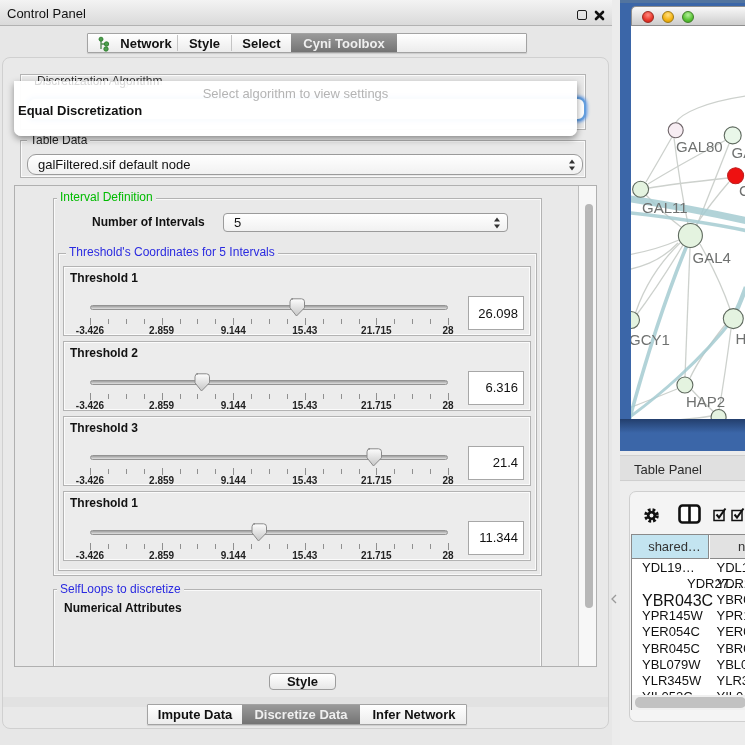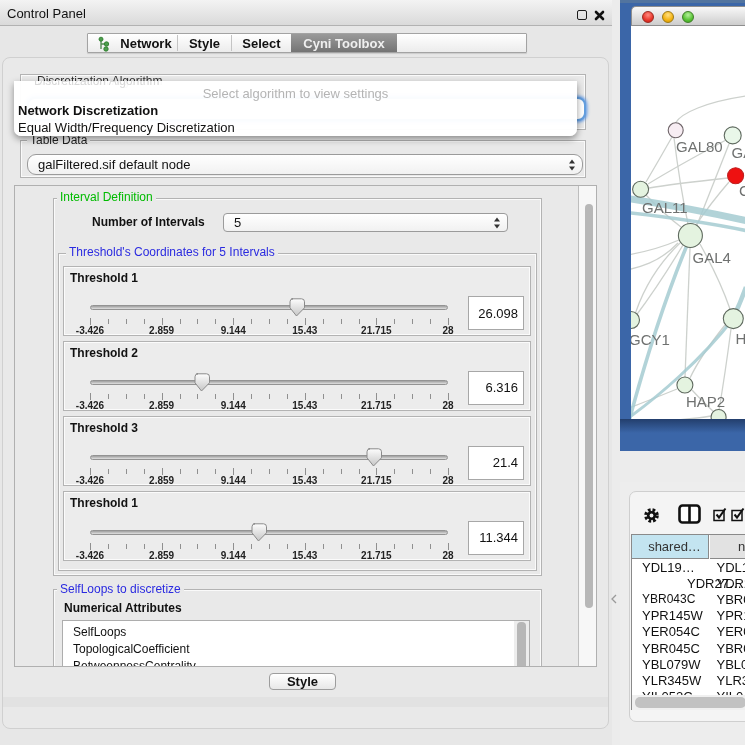--- a/index.html
+++ b/index.html
@@ -247,42 +247,39 @@
         <div class="abs" style="left:144.2px; top:58px; width:50px; text-align:center; font-size:10px; font-weight:bold; color:#222;">9.144</div>
         <div class="abs" style="left:215.8px; top:58px; width:50px; text-align:center; font-size:10px; font-weight:bold; color:#222;">15.43</div>
         <div class="abs" style="left:287.4px; top:58px; width:50px; text-align:center; font-size:10px; font-weight:bold; color:#222;">21.715</div>
         <div class="abs" style="left:359.0px; top:58px; width:50px; text-align:center; font-size:10px; font-weight:bold; color:#222;">28</div>
     </div>
     </div>
 
   <div class="abs" style="left:15px; top:580px; width:562px; height:86px; overflow:hidden;">
     <div class="grp" style="left:38px; top:9px; width:489px; height:95px;"></div>
     <div class="abs" style="left:49px; top:21px; font-size:12px; font-weight:bold; color:#111;">Numerical Attributes</div>
-    <div class="abs" style="left:47px; top:40px; width:468px; height:60px; border:1px solid #adadad; background:#fff; overflow:hidden;">
-      <div class="abs" style="left:10px; top:4px; font-size:12px; color:#111;">SelfLoops</div>
-      <div class="abs" style="left:10px; top:21px; font-size:12px; color:#111;">TopologicalCoefficient</div>
-      <div class="abs" style="left:10px; top:38px; font-size:12px; color:#111;">BetweennessCentrality</div>
-      <div class="abs" style="right:0; top:0; width:15px; height:60px; background:#ededed;"></div>
-      <div class="abs" style="right:3px; top:1px; width:9px; height:59px; background:#b7b7b7; border-radius:4px 4px 0 0;"></div>
-    </div>
   </div>
   <div class="grpt" style="left:57px; top:583px; color:#2a2ae0;">SelfLoops to discretize</div>
   <div class="abs" style="left:15px; top:666px; width:582px; height:1px; background:#b0b0b0;"></div>
 
   <div class="abs" style="left:269px; top:673px; width:67px; height:17px; background:linear-gradient(#ffffff,#e8e8e8);
        border:1px solid #9d9d9d; border-radius:4px; display:flex; align-items:center; justify-content:center;
        font-size:13px; font-weight:bold; color:#111;">Style</div>
 
   <div class="abs" style="left:3px; top:697px; width:605px; height:10px; background:#e2e2e2;"></div>
+  <div class="seg" style="left:147px; top:704px; width:320px; height:21px;">
+    <div class="lab" style="left:0px; width:94px;">Impute Data</div>
+    <div class="sel" style="left:94px; width:118px;">Discretize Data</div>
+    <div class="lab" style="left:212px; width:108px;">Infer Network</div>
+  </div>
 
   <div class="abs" style="left:14px; top:81px; width:563px; height:55px; background:rgba(255,255,255,.97);
        border-radius:0 0 7px 7px; box-shadow:0 3px 7px rgba(0,0,0,.4); z-index:30;">
     <div class="abs" style="left:0; top:5px; width:100%; text-align:center; font-size:13px; color:#b4b4b4;">Select algorithm to view settings</div>
-    <div class="abs" style="left:4px; top:22px; font-size:13px; font-weight:bold; color:#111;">Network Discretization</div>
-    <div class="abs" style="left:4px; top:39px; font-size:13px; color:#111;">Equal Width/Frequency Discretization</div>
+    <div class="abs" style="left:4px; top:22px; font-size:13px; font-weight:bold; color:#111;">Equal Discretization</div>
   </div>
   <div class="abs" style="left:34px; top:75px; font-size:12px; line-height:13px; color:#d8d8d8; z-index:31;
        clip-path:inset(6px 0 0 0); white-space:nowrap;">Discretization Algorithm</div>
 
   <svg class="abs" style="left:610px; top:593px;" width="8" height="12" viewBox="0 0 8 12">
     <path d="M6,2 L2,6 L6,10" fill="none" stroke="#9a9a9a" stroke-width="1.3"></path>
   </svg>
 
   <div class="abs" style="left:620px; top:0; width:125px; height:451px; background:#3b66a8;">
     <div class="abs" style="left:0; top:0; width:125px; height:3px; background:#52749f;"></div>
@@ -343,20 +340,24 @@
       <text x="731.5" y="158">GA</text>
       <text x="739" y="196">C</text>
       <text x="642" y="212.5">GAL11</text>
       <text x="692.5" y="263">GAL4</text>
       <text x="629" y="345">GCY1</text>
       <text x="735.5" y="344">H</text>
       <text x="686" y="407">HAP2</text>
     </g>
   </svg>
 
+  <div class="abs" style="left:620px; top:455px; width:125px; height:26px; background:#e0e0e0;
+       border-top:1px solid #cfcfcf; border-bottom:1px solid #cfcfcf;">
+    <div class="abs" style="left:14px; top:0; height:26px; display:flex; align-items:center; font-size:13px; color:#2a2a2a;">Table Panel</div>
+  </div>
   <div class="abs" style="left:620px; top:482px; width:125px; height:263px; background:#ededed;"></div>
   <div class="abs" style="left:629px; top:491px; width:130px; height:231px; background:#f4f4f4;
        border:1px solid #cfcfcf; border-radius:7px 0 0 7px;"></div>
 
   <svg class="abs" style="left:643px; top:507px;" width="17" height="17" viewBox="0 0 17 17">
     <circle cx="8.5" cy="8.5" r="5.6" fill="none" stroke="#111" stroke-width="3.4" stroke-dasharray="2.6 1.85"></circle>
     <circle cx="8.5" cy="8.5" r="4.6" fill="#111"></circle>
     <circle cx="8.5" cy="8.5" r="1.9" fill="#f4f4f4"></circle>
   </svg>
   <svg class="abs" style="left:678px; top:504px;" width="23" height="20" viewBox="0 0 23 20">
@@ -373,21 +374,21 @@
   <div class="abs" style="left:631px; top:534px; width:114px; height:176px; background:#fff; border-top:1px solid #8a8a8a; border-left:1px solid #8a8a8a; overflow:hidden;">
     <div class="abs" style="left:0; top:0; width:77px; height:24px; background:#c3e4f0; border-bottom:1px solid #8a8a8a; border-right:1px solid #8a8a8a;
          display:flex; align-items:center; justify-content:center; font-size:13px; color:#333; padding-left:9px;">shared…</div>
     <div class="abs" style="left:78px; top:0; width:40px; height:24px; background:#e2e2e2; border-bottom:1px solid #8a8a8a;
          display:flex; align-items:center; font-size:13px; color:#333; padding-left:28px;">n</div>
     <div id="rows">
         <div class="abs" style="left:10px; top:25.0px; font-size:13px; color:#111;">YDL19…</div>
         <div class="abs" style="left:84.5px; top:25.0px; font-size:13px; color:#111;">YDL1</div>
         <div class="abs" style="left:10px; top:41.1px; font-size:13px; color:#111;margin-left:45px;">YDR27…</div>
         <div class="abs" style="left:84.5px; top:41.1px; font-size:13px; color:#111;">YDR2</div>
-        <div class="abs" style="left:10px; top:57.2px; font-size:12px; color:#111;">YBR043C</div>
+        <div class="abs" style="left:10px; top:57.2px; font-size:16px; color:#111;">YBR043C</div>
         <div class="abs" style="left:84.5px; top:57.2px; font-size:13px; color:#111;">YBR0</div>
         <div class="abs" style="left:10px; top:73.3px; font-size:13px; color:#111;">YPR145W</div>
         <div class="abs" style="left:84.5px; top:73.3px; font-size:13px; color:#111;">YPR1</div>
         <div class="abs" style="left:10px; top:89.4px; font-size:13px; color:#111;">YER054C</div>
         <div class="abs" style="left:84.5px; top:89.4px; font-size:13px; color:#111;">YER0</div>
         <div class="abs" style="left:10px; top:105.5px; font-size:13px; color:#111;">YBR045C</div>
         <div class="abs" style="left:84.5px; top:105.5px; font-size:13px; color:#111;">YBR0</div>
         <div class="abs" style="left:10px; top:121.6px; font-size:13px; color:#111;">YBL079W</div>
         <div class="abs" style="left:84.5px; top:121.6px; font-size:13px; color:#111;">YBL0</div>
         <div class="abs" style="left:10px; top:137.7px; font-size:13px; color:#111;">YLR345W</div>

